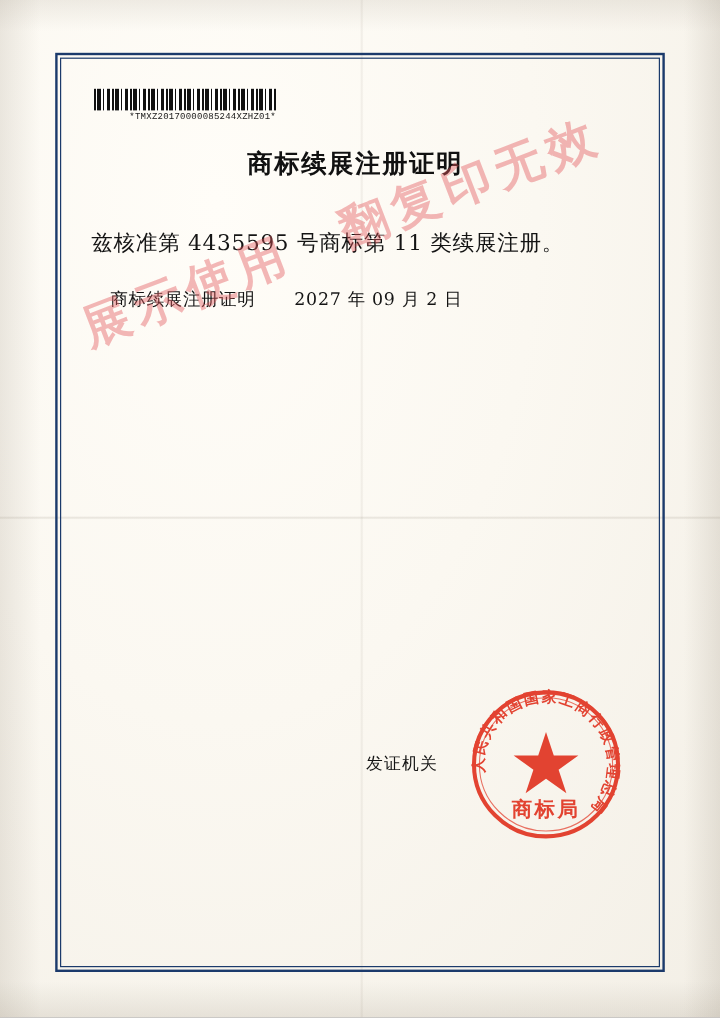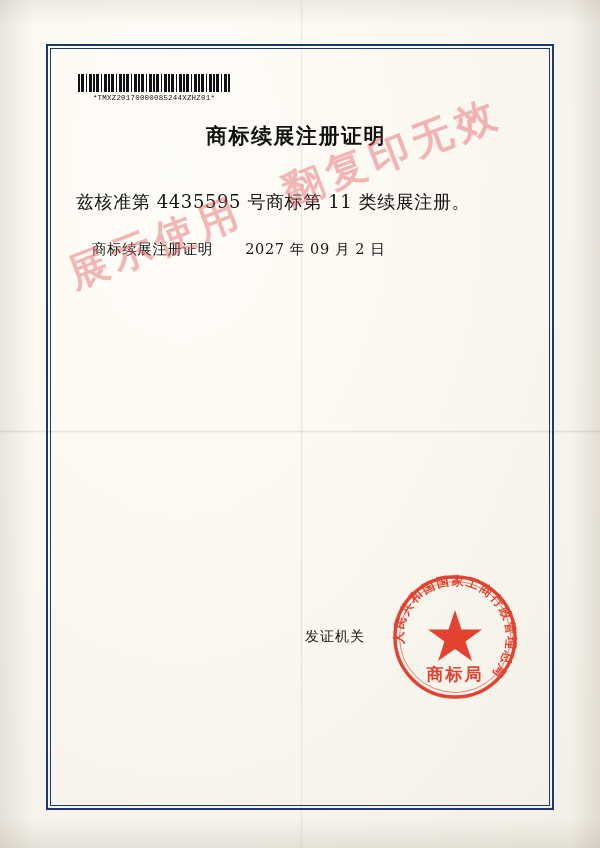--- a/index.html
+++ b/index.html
@@ -90,21 +90,21 @@
       #111 11px, #111 14px,
       #fff 14px, #fff 15px
     );
   }
   .barcode-num {
     font-family: "Liberation Mono", monospace;
     font-size: 7.5px;
     letter-spacing: 0.2px;
     color: #161616;
     margin-top: 2px;
-    text-align: center;
+    text-align: right;
     width: 152px;
   }
 
   
   .doc-title {
     position: absolute;
     left: 0;
     top: 122px;
     width: 592px;
     text-align: center;

